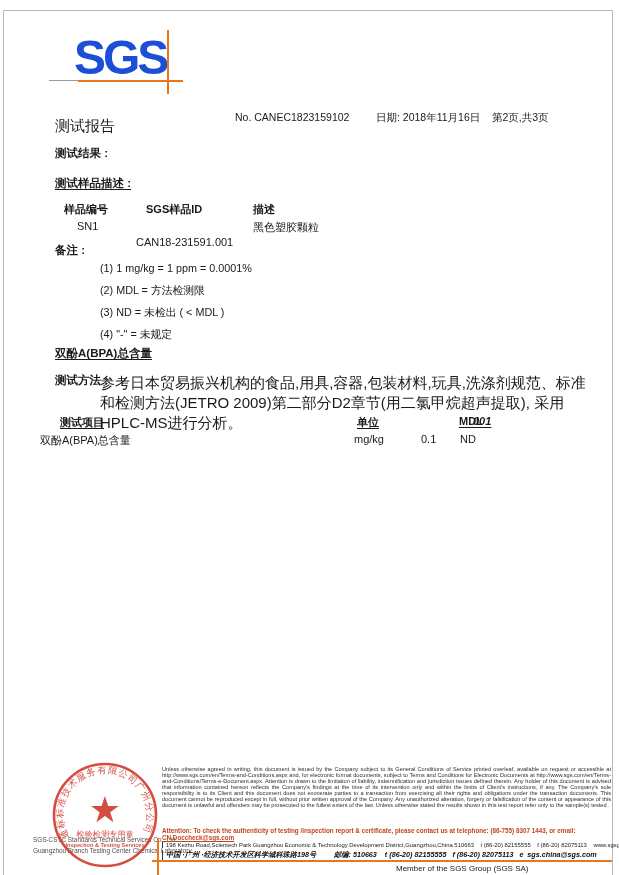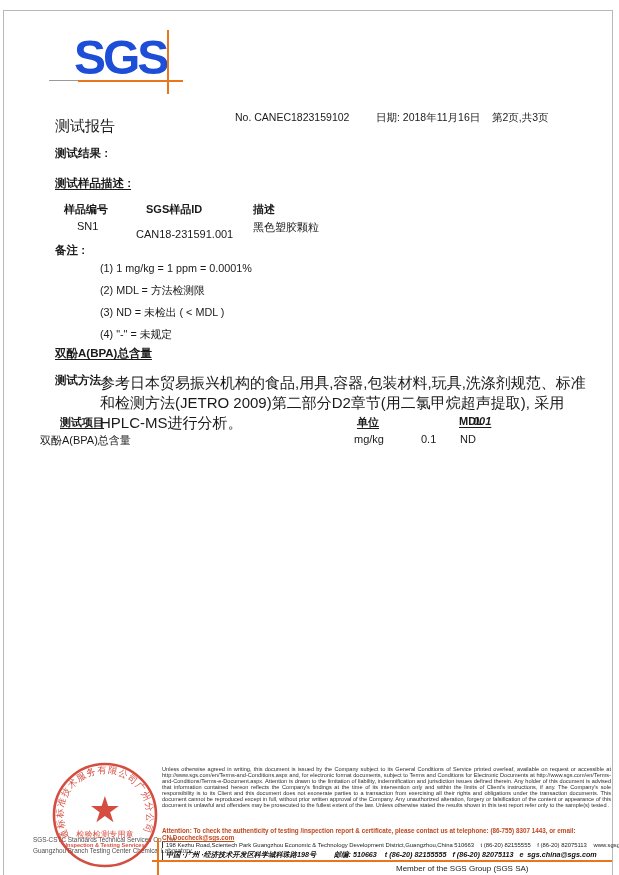--- a/index.html
+++ b/index.html
@@ -75,21 +75,21 @@
   <div class="abs report-date">日期: 2018年11月16日</div>
   <div class="abs page-info">第2页,共3页</div>
 
   <div class="abs lbl results-label">测试结果 :</div>
   <div class="abs lbl sample-desc-label">测试样品描述 :</div>
 
   <div class="abs st-h" style="left:64px;top:202px;">样品编号</div>
   <div class="abs st-h" style="left:146px;top:202px;">SGS样品ID</div>
   <div class="abs st-h" style="left:253px;top:202px;">描述</div>
   <div class="abs st-c" style="left:77px;top:220px;">SN1</div>
-  <div class="abs st-c" style="left:136px;top:228px;text-align:right;">CAN18-231591.001</div>
+  <div class="abs st-c" style="left:136px;top:236px;text-align:right;">CAN18-231591.001</div>
   <div class="abs st-c" style="left:253px;top:220px;">黑色塑胶颗粒</div>
 
   <div class="abs lbl notes-label">备注 :</div>
   <div class="abs note" style="top:262px;">(1) 1 mg/kg = 1 ppm = 0.0001%</div>
   <div class="abs note" style="top:284px;">(2) MDL = 方法检测限</div>
   <div class="abs note" style="top:306px;">(3) ND = 未检出 ( &lt; MDL )</div>
   <div class="abs note" style="top:328px;">(4) "-" = 未规定</div>
 
   <div class="abs bpa-heading">双酚A(BPA)总含量</div>
   <div class="abs lbl method-label">测试方法 :</div>

